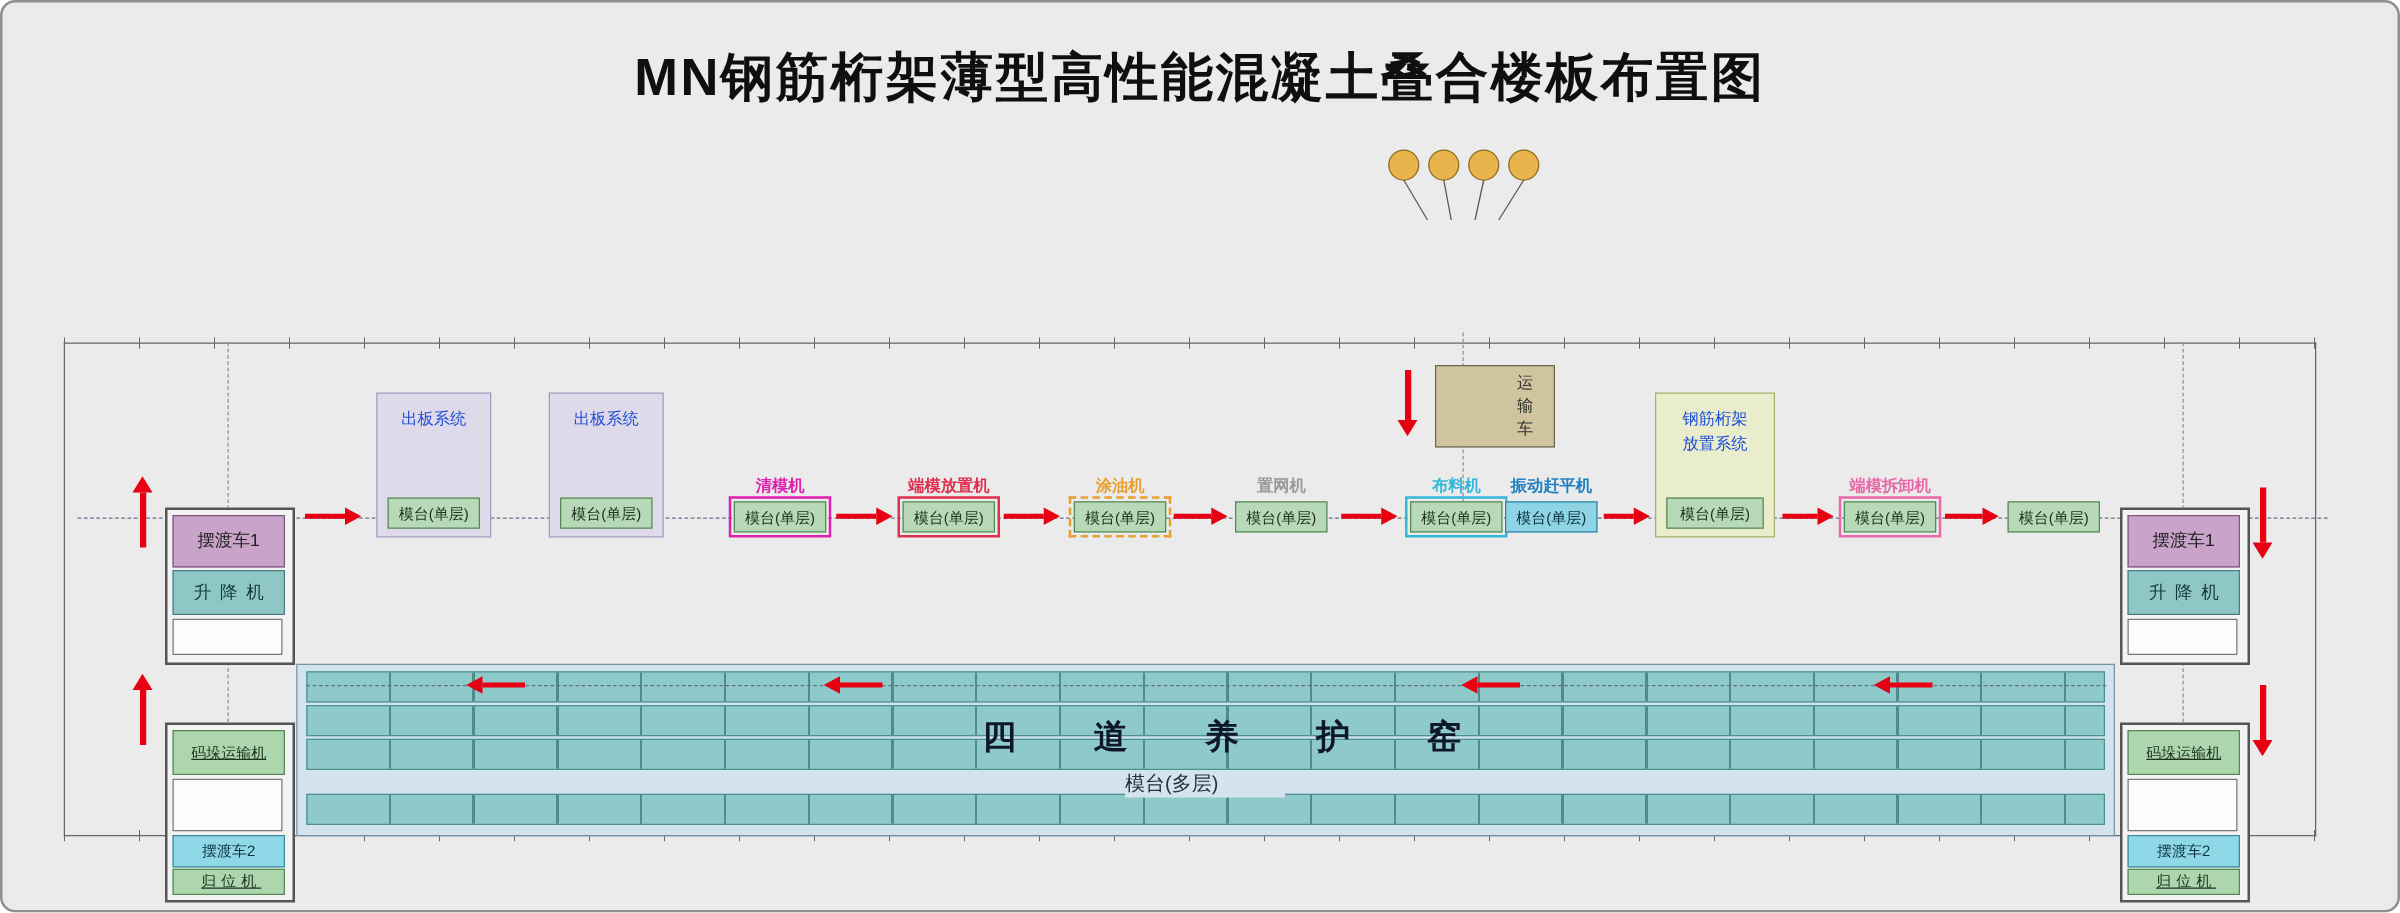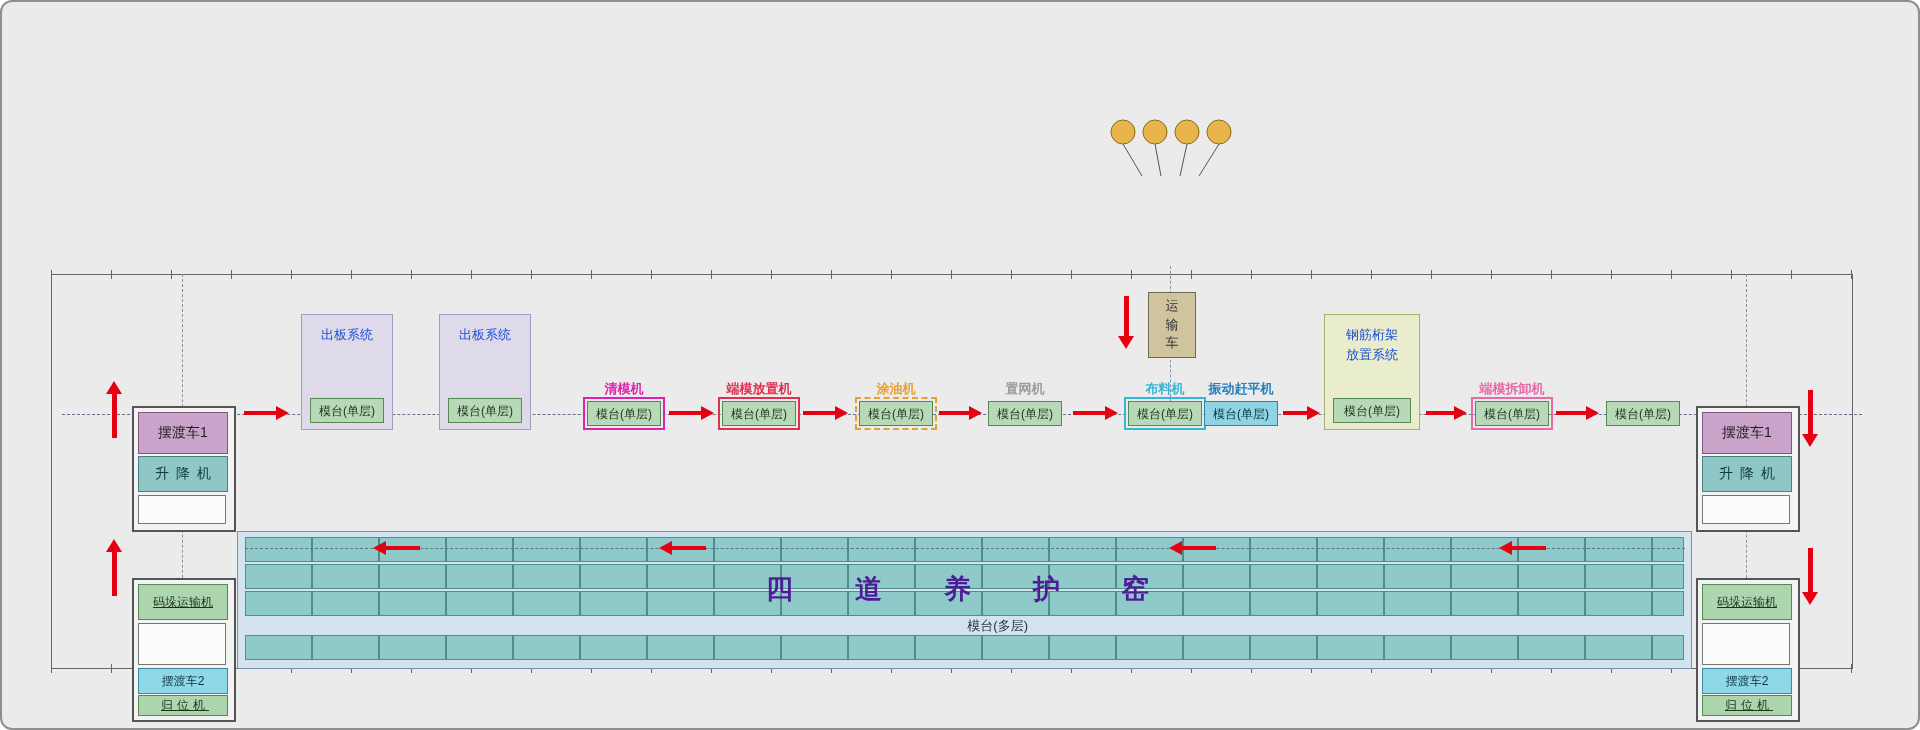--- a/index.html
+++ b/index.html
@@ -24,47 +24,48 @@
   .sys-platform{position:absolute;bottom:6px;left:8px;right:8px;}
 
   .station{position:absolute;top:378px;width:74px;text-align:center;}
   .st-label{height:18px;font-size:13px;font-weight:bold;white-space:nowrap;color:var(--accent,#333);}
   .station .platform{margin-top:3px;}
   .outlined{outline:2px solid var(--accent,#888);outline-offset:2px;}
   .outline-dashed{outline-style:dashed;}
   .platform.cyan{background:#8fd4e4;border-color:#2d84a8;color:#0c3240;}
 
   #mix-box{left:1123px;top:174px;width:98px;height:90px;background:#6fa3a3;border:1px solid #38504f;color:#0e2d2d;font-size:15px;letter-spacing:5px;text-indent:5px;display:flex;align-items:center;justify-content:center;}
-  #truck{left:1146px;top:290px;width:46px;height:64px;background:#cfc49e;border:1px solid#6a6a52;display:flex;align-items:center;justify-content:center;}
+  #truck{left:1146px;top:290px;width:46px;height:64px;background:#cfc49e;border:1px solid#6a6a52;display:flex;align-items:center;justify-content:center;padding-left:48px;}
   #truck span{width:16px;font-size:13px;line-height:1.45;color:#333;display:block;text-align:center;}
 
   #aisle{left:50px;top:478px;width:1800px;height:43px;background:#ffd400;border-top:1px solid #caa600;border-bottom:1px solid #caa600;}
   #aisle-text{position:absolute;left:722px;top:6px;font-size:27px;font-weight:bold;color:#111;letter-spacing:126px;white-space:nowrap;}
 
   #kiln{left:235px;top:529px;width:1455px;height:138px;background:#d3e4ee;border:1px solid #7693a8;box-sizing:border-box;}
   .krow{position:absolute;left:7px;width:1439px;height:25px;background-color:#8ecaca;border:1px solid #4e8f8f;background-image:repeating-linear-gradient(90deg,transparent 0 65px,rgba(18,78,78,.5) 65px 67px);box-sizing:border-box;}
-  #kiln-label{left:764px;top:569px;font-size:27px;font-weight:bold;color:#4c1d95;letter-spacing:62px;white-space:nowrap;}
-  #multi-label{left:898px;top:615px;width:128px;text-align:right;font-size:13px;color:#22323a;background:#d3e4ee;}
+  #kiln-label{left:784px;top:569px;font-size:27px;font-weight:bold;color:#0f172a;letter-spacing:62px;white-space:nowrap;}
+  #multi-label{left:898px;top:615px;width:128px;text-align:left;font-size:16px;color:#22323a;background:#d3e4ee;}
 
   .pallet,.homing{background:#aed6ae;border:1px solid #568856;font-size:12px;color:#1e331e;display:flex;align-items:center;justify-content:center;text-decoration:underline;}
   .homing{letter-spacing:4px;text-indent:4px;}
   .ferry2{background:#8fd8e8;border:1px solid #3a8aa0;font-size:12px;color:#0c3240;display:flex;align-items:center;justify-content:center;}
 
   .ar{position:absolute;height:4px;background:#e60012;z-index:5;}
   .ar.r::after{content:"";position:absolute;right:-13px;top:-5px;border-left:13px solid #e60012;border-top:7px solid transparent;border-bottom:7px solid transparent;}
   .ar.l::before{content:"";position:absolute;left:-13px;top:-5px;border-right:13px solid #e60012;border-top:7px solid transparent;border-bottom:7px solid transparent;}
   .arv{position:absolute;width:5px;background:#e60012;z-index:5;}
   .arv.up::before{content:"";position:absolute;top:-13px;left:-6px;border-bottom:13px solid #e60012;border-left:8px solid transparent;border-right:8px solid transparent;}
   .arv.down::after{content:"";position:absolute;bottom:-13px;left:-6px;border-top:13px solid #e60012;border-left:8px solid transparent;border-right:8px solid transparent;}
 </style>
 </head>
 <body>
 
 <div id="canvas">
 
+  <div class="abs" id="title">MN钢筋桁架薄型高性能混凝土叠合楼板布置图</div>
 
   <div class="abs ticks" style="left:49px;top:268px;width:1802px;"></div>
   <div class="abs hline" style="left:49px;top:272px;width:1802px;"></div>
   <div class="abs ticks" style="left:49px;top:662px;width:1802px;"></div>
   <div class="abs hline" style="left:49px;top:666px;width:1802px;"></div>
   <div class="abs vline" style="left:49px;top:272px;height:395px;"></div>
   <div class="abs vline" style="left:1850px;top:272px;height:395px;"></div>
 
   <div class="abs dashH" style="left:60px;top:412px;width:1800px;"></div>
   <div class="abs dashV" style="left:180px;top:272px;height:394px;"></div>

